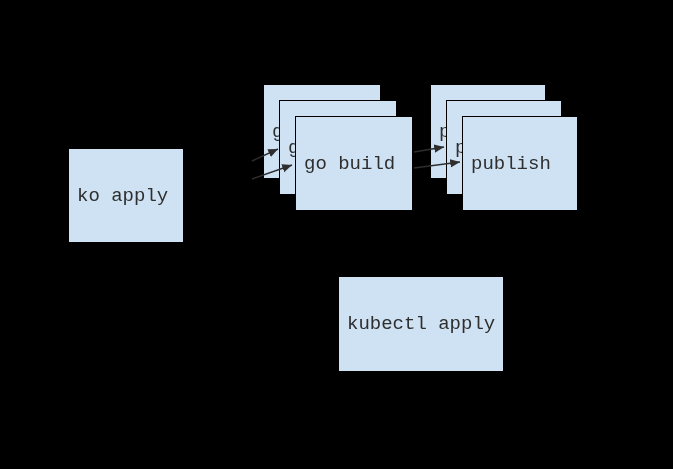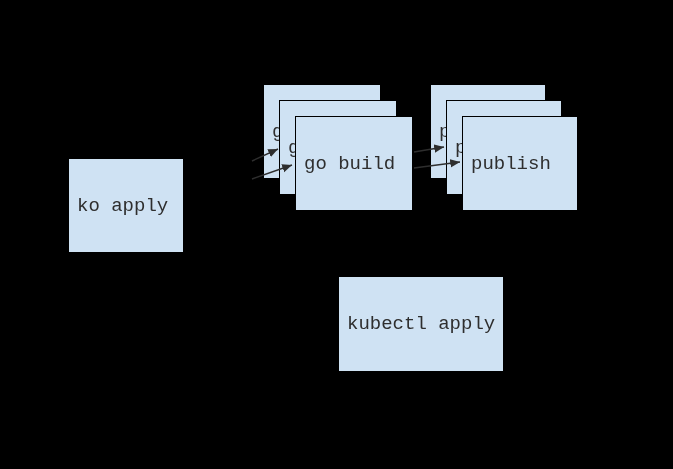--- a/index.html
+++ b/index.html
@@ -23,21 +23,21 @@
     display: flex;
     align-items: center;
     padding-left: 8px;
     font-size: 19px;
     letter-spacing: 0px;
     color: var(--text-color, #2e2e2e);
     white-space: nowrap;
     overflow: hidden;
   }
   
-  .ko-apply        { left: 68px;  top: 158px; width: 116px; height: 95px; }
+  .ko-apply        { left: 68px;  top: 148px; width: 116px; height: 95px; }
   
   .gobuild-back    { left: 263px; top: 84px;  width: 118px; height: 95px; z-index: 1; }
   .gobuild-middle  { left: 279px; top: 100px; width: 118px; height: 95px; z-index: 2; }
   .gobuild-front   { left: 295px; top: 116px; width: 118px; height: 95px; z-index: 3; }
   
   .publish-back    { left: 430px; top: 84px;  width: 116px; height: 95px; z-index: 1; }
   .publish-middle  { left: 446px; top: 100px; width: 116px; height: 95px; z-index: 2; }
   .publish-front   { left: 462px; top: 116px; width: 116px; height: 95px; z-index: 3; }
   
   .kubectl-apply   { left: 338px; top: 276px; width: 166px; height: 96px; }

